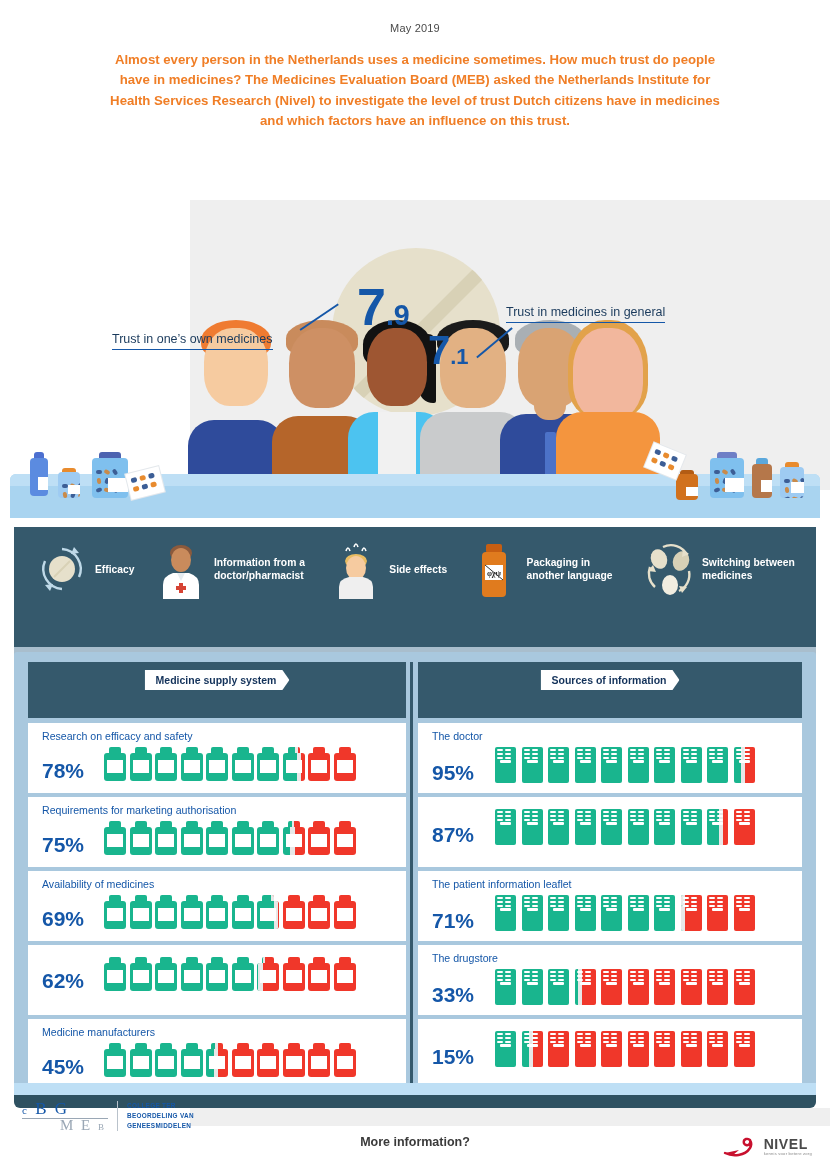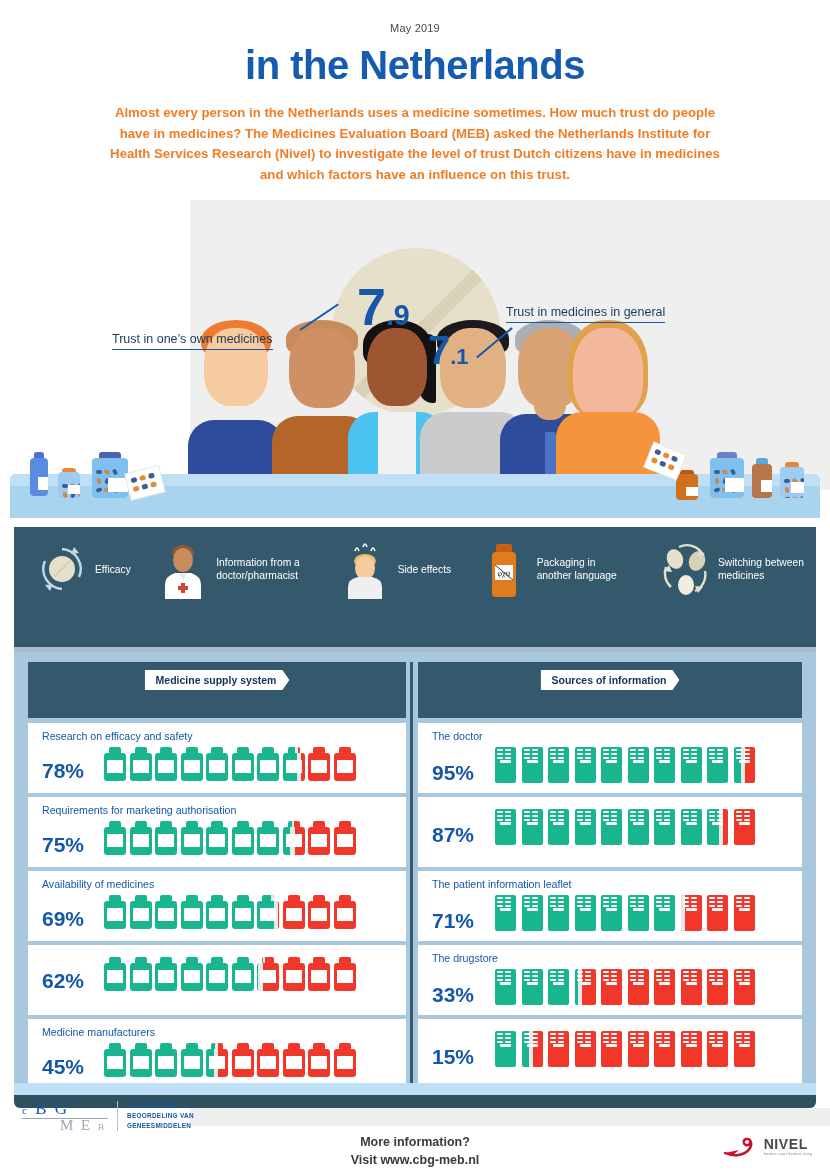--- a/index.html
+++ b/index.html
@@ -84,21 +84,21 @@
   
   .factors {
     position: absolute; left: 14px; top: 527px; width: 802px; height: 120px;
     background: #35596C;
   }
   .factors-title {
     text-align: center; color: #ffffff; font-size: 15.5px; font-weight: bold;
     padding-top: 14px; letter-spacing: .1px;
   }
   .factors-row {
-    display: flex; align-items: center; padding: 14px 2px 0 22px; gap: 4px;
+    display: flex; align-items: center; padding: 14px 18px 0 22px; gap: 4px; font-weight: bold;
   }
   .factor { display: flex; align-items: center; gap: 7px; }
   .factor-label {
     color: #ffffff; font-size: 10.3px; line-height: 1.25; max-width: 96px;
   }
   .factor-icon { width: 52px; height: 58px; position: relative; flex: 0 0 auto; }
 
   .band {
     position: absolute; left: 14px; top: 647px; width: 802px; height: 9px;
     background: #A9BECD;
@@ -220,21 +220,20 @@
   .nivel-text { line-height: 1; }
   .nivel-name { font-size: 14px; font-weight: bold; color: #4a4a4a; letter-spacing: .6px; }
   .nivel-tag { font-size: 4.2px; color: #8a8a8a; letter-spacing: .2px; margin-top: 1px; }
 </style>
 </head>
 <body>
 
 <div class="header">
   <div class="date-line">May 2019</div>
   <div class="main-title">
-    <div>in the Netherlands</div>
   </div>
   <div class="intro">Almost every person in the Netherlands uses a medicine sometimes. How much trust do people have in medicines? The Medicines Evaluation Board (MEB) asked the Netherlands Institute for Health Services Research (Nivel) to investigate the level of trust Dutch citizens have in medicines and which factors have an influence on this trust.</div>
 </div>
 
 <div class="hero">
   <div class="hero-grey-bg"></div>
 </div>
 
 <div class="pill-big">
   <div class="score"></div>
@@ -2302,21 +2301,20 @@
   <div class="cbg-bar"></div>
   <div class="cbg-words" id="cbg-words">
       <div>COLLEGE TER</div>
       <div>BEOORDELING VAN</div>
       <div>GENEESMIDDELEN</div>
     </div>
 </div>
 
 <div class="foot-center">
   <div>More information?</div>
-  <div>Visit www.cbg-meb.nl</div>
 </div>
 
 <div class="logo-nivel">
   <div class="nivel-swoosh">
     <svg width="36" height="26" viewBox="0 0 36 26">
       <path d="M2 19 C10 23 22 22 27 14 C30 9 27 4 23 5 C20 6 20 10 23 11 C26 12 28 9 27 6" fill="none" stroke="#C8102E" stroke-width="2.4" stroke-linecap="round"></path>
       <path d="M2 19 L16 16 L10 21 Z" fill="#C8102E"></path>
     </svg>
   </div>
   <div class="nivel-text">

